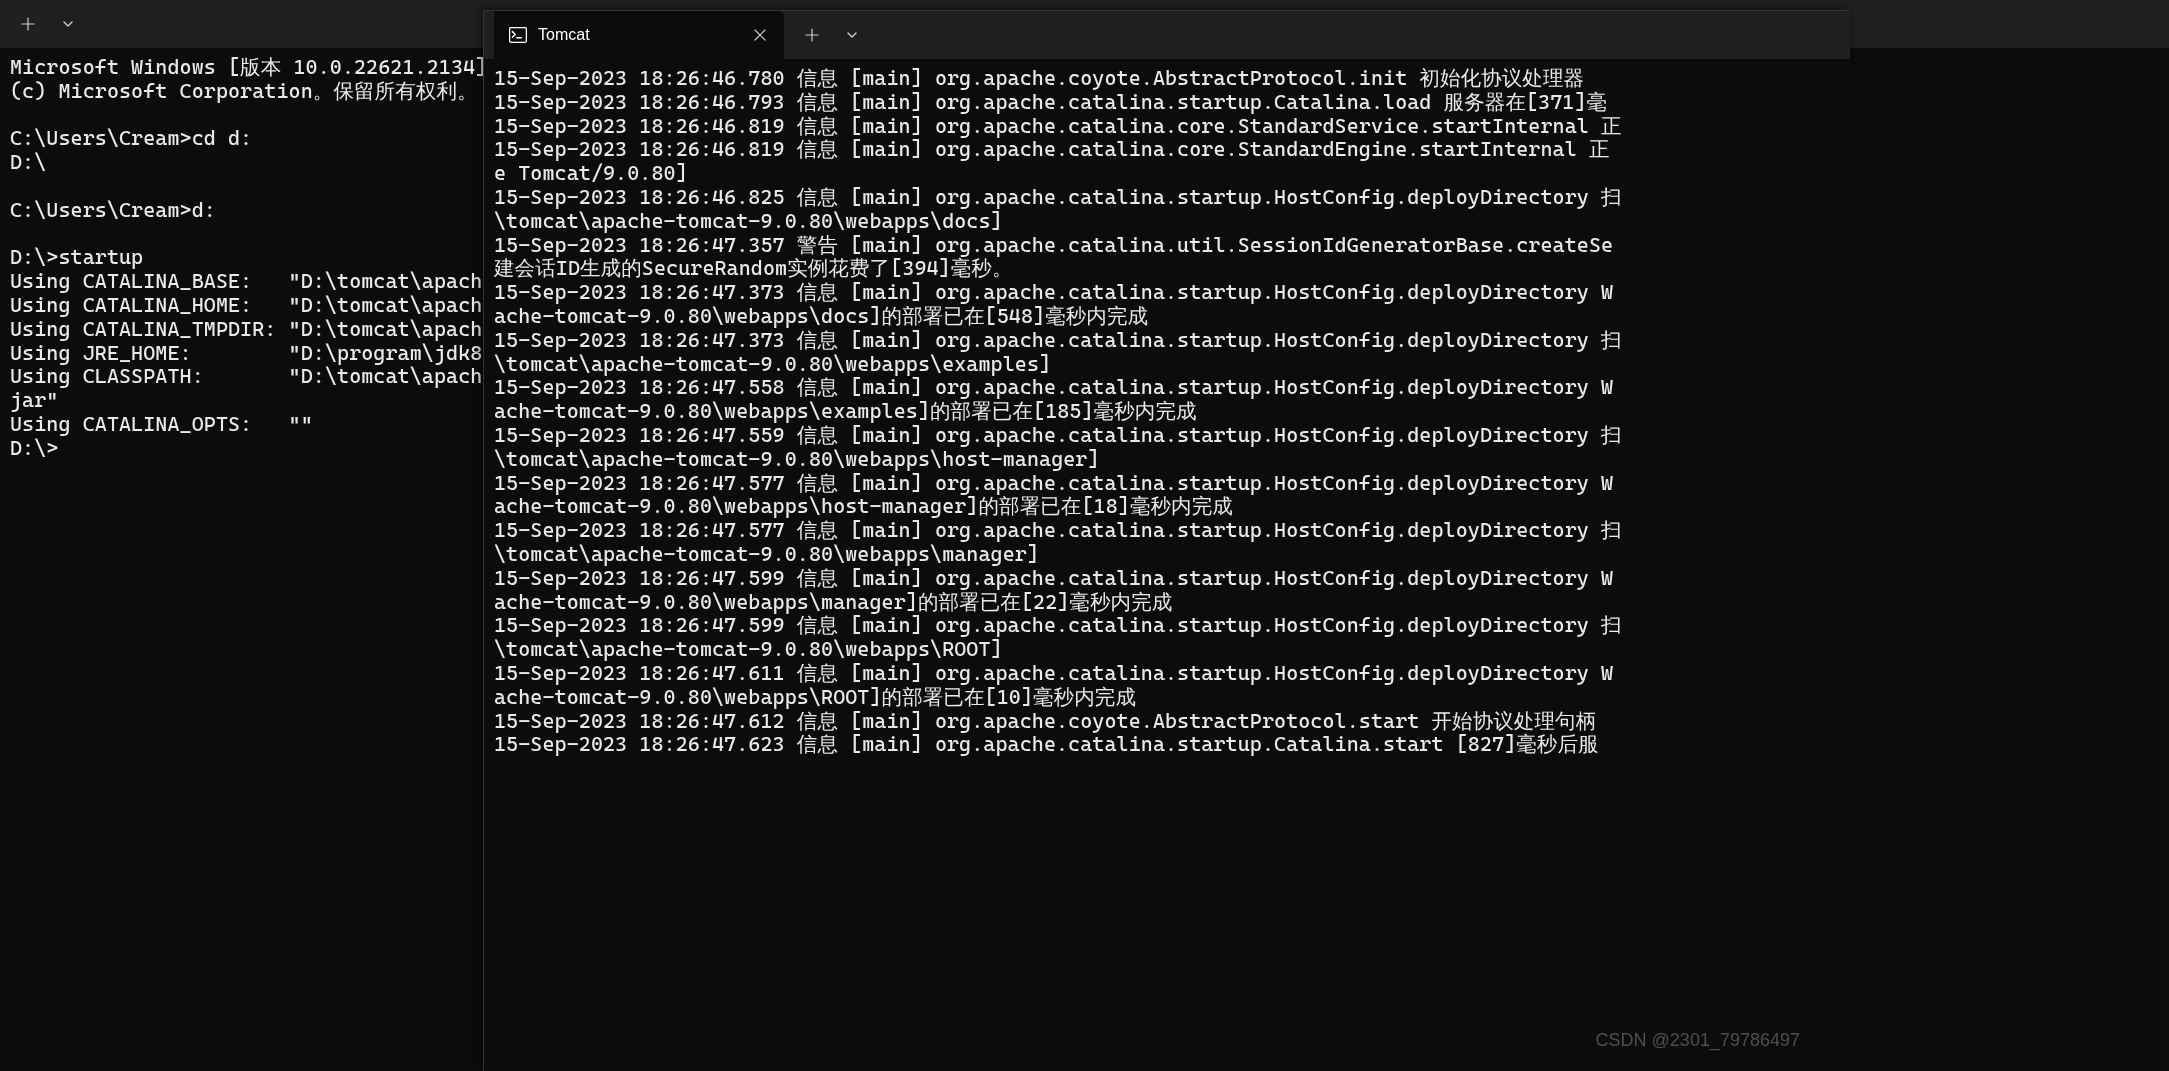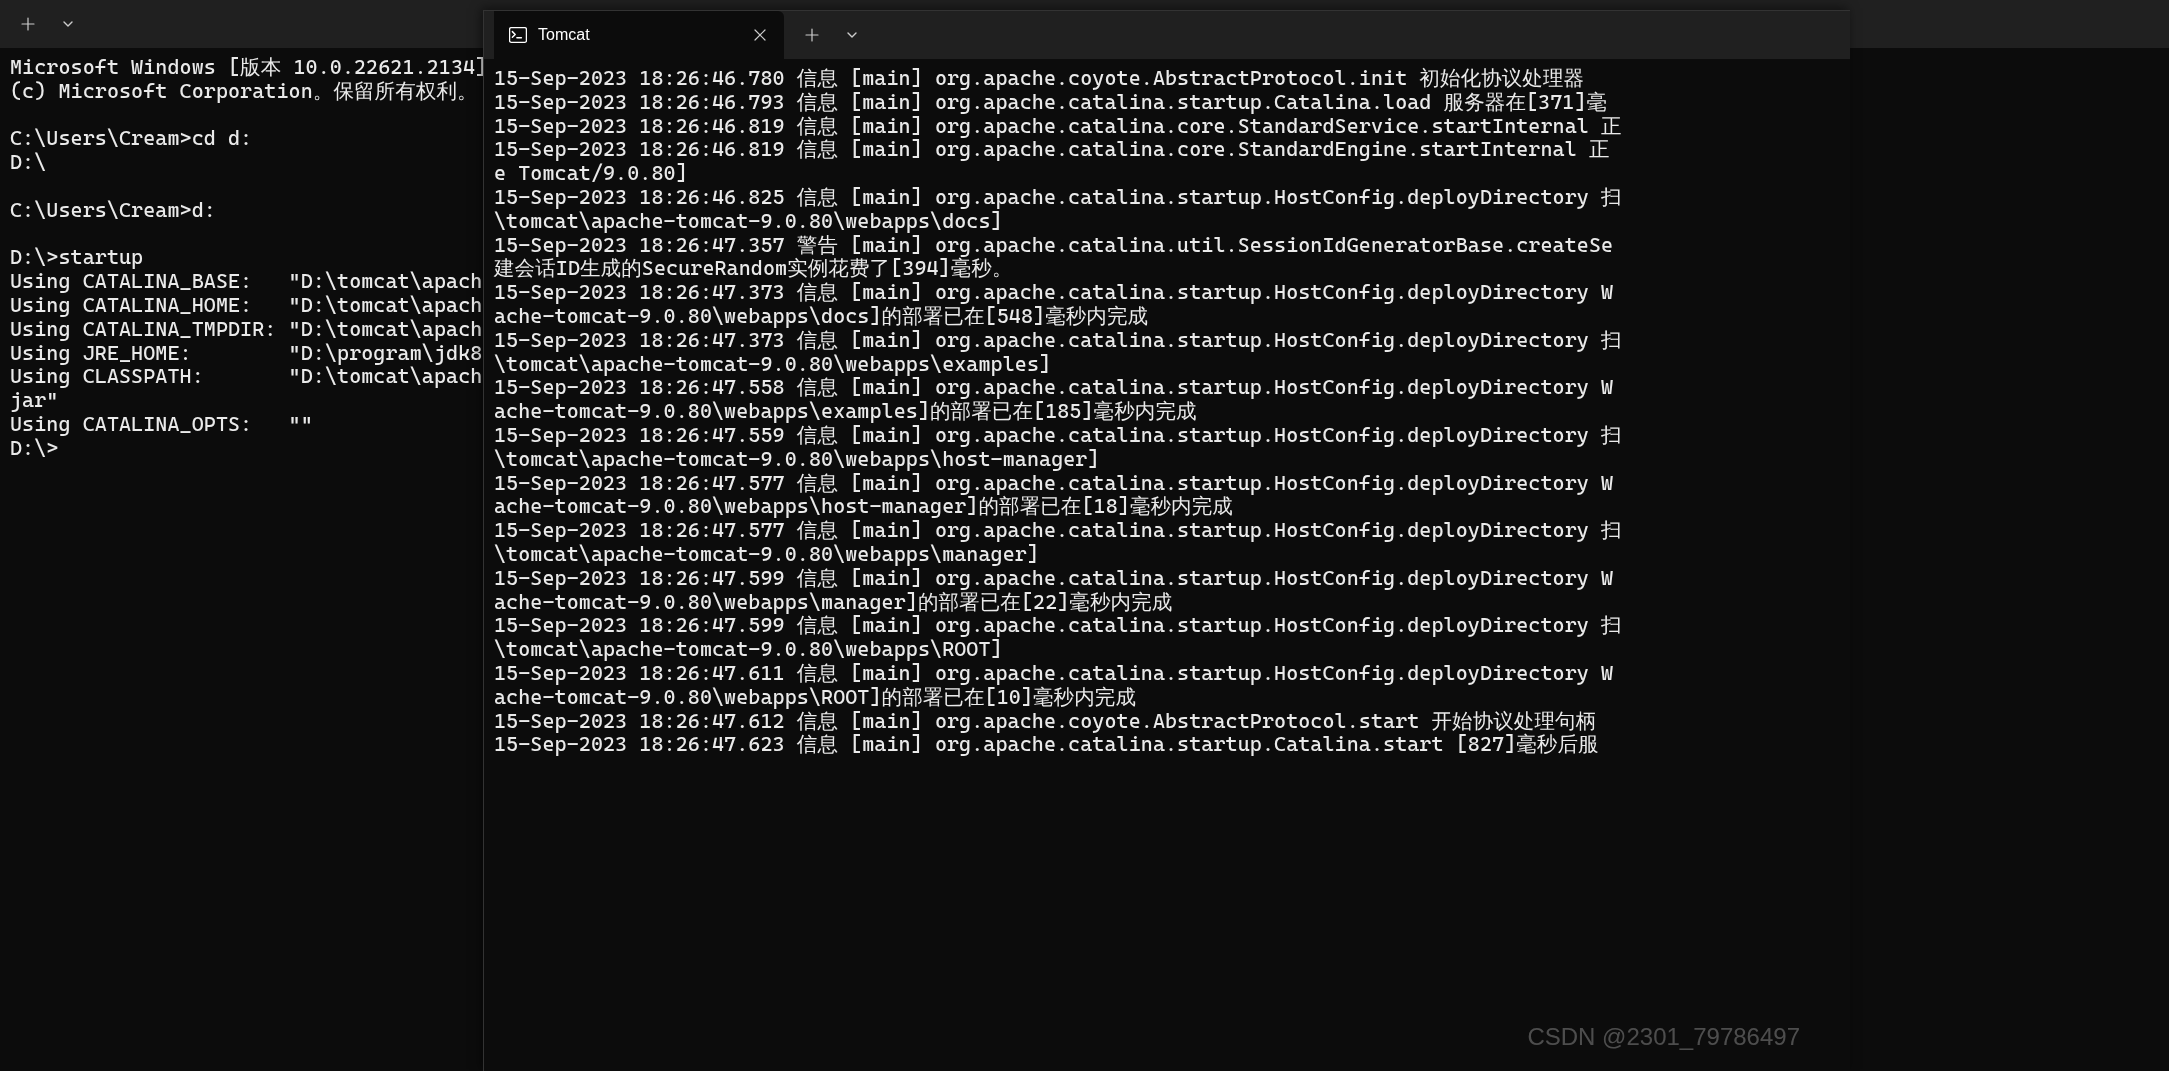--- a/index.html
+++ b/index.html
@@ -103,21 +103,21 @@
       white-space: pre;
       color: #eaeaea;
       font-weight: 400;
       letter-spacing: 0.1px;
     }
     .watermark {
       position: absolute;
       right: 50px;
       bottom: 20px;
       font-family: 'Segoe UI', sans-serif;
-      font-size: 24px;
+      font-size: 18px;
       color: rgba(200,200,200,0.35);
       pointer-events: none;
     }
     .front-titlebar-spacer {
       width: 10px;
       background: #202020;
     }
     .front-tab {
       margin-left: 0;
     }

